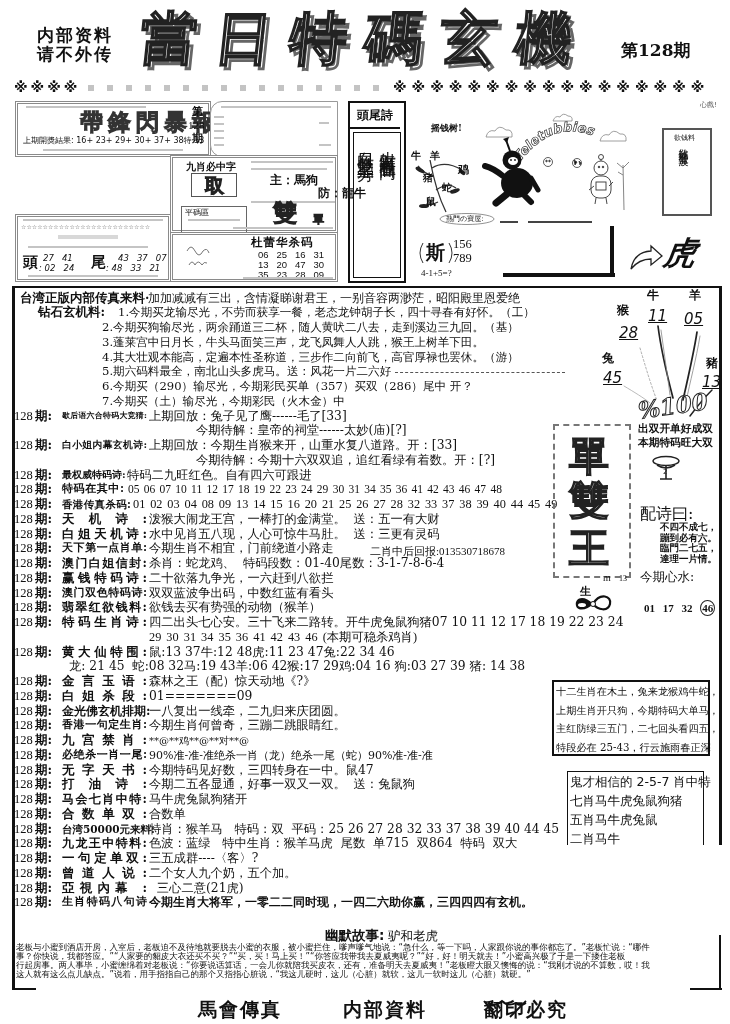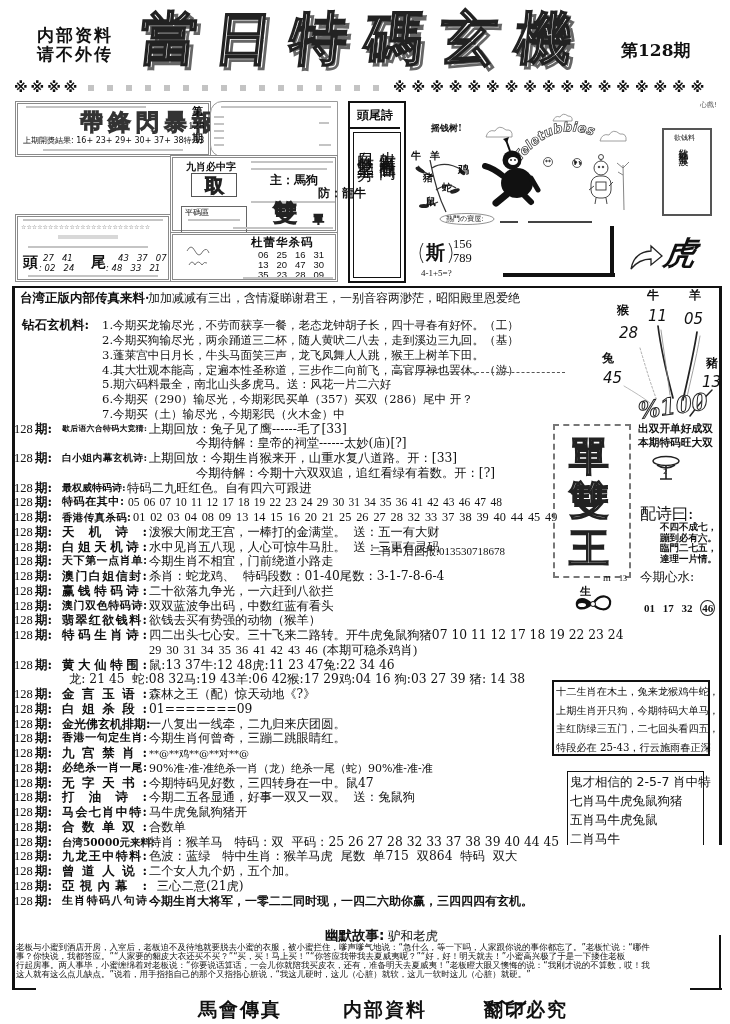--- a/index.html
+++ b/index.html
@@ -39,21 +39,21 @@
 .pu{display:inline-block;width:27px;font:bold 12.5px/14.76px "DejaVu Serif",serif;vertical-align:top;}
 .lbl{display:inline-block;width:85px;text-align:justify;text-align-last:justify;text-justify:inter-character;font-weight:bold;font-size:12.5px;line-height:14.76px;vertical-align:top;white-space:nowrap;overflow:visible;}
 .val{margin-left:2px;}
 .nums{font-family:"Liberation Serif",serif;word-spacing:2px;}
 .ilbl{display:inline-block;width:128px;font:bold 12.5px/14.76px "DejaVu Serif",serif;vertical-align:top;}
 .itext{font-size:12px;}
 .dlbl{display:inline-block;width:80px;font:bold 12.5px/14.76px "DejaVu Serif",serif;vertical-align:top;}
 .ditem{font-size:11.6px;}
 
 .fan-a{font:bold 12px/13px "DejaVu Serif",serif;}
-.fan-n{font:italic 15px/16px "DejaVu Sans",sans-serif;}
+.fan-n{font:italic 15px/16px "DejaVu Sans",sans-serif;text-decoration:underline;}
 .pct{left:638px;top:394px;font:italic bold 23px/24px "DejaVu Serif",serif;color:#fff;-webkit-text-stroke:1px #222;transform:rotate(-8deg);}
 .king-box{left:553px;top:424px;width:78px;height:154px;border:2px dashed #777;}
 .king-char{position:absolute;left:14px;font:bold 40px/44px "DejaVu Serif",serif;color:#fff;-webkit-text-stroke:1.2px #222;}
 .oe{font:bold 10.7px/14px "DejaVu Serif",serif;left:638px;}
 .ptitle{left:640px;top:505px;font:16px/18px "DejaVu Serif",serif;}
 .plines{left:660px;top:522px;font:bold 9.5px/10.6px "DejaVu Serif",serif;}
 .pick-title{left:640px;top:570px;font:12.5px/14px "DejaVu Serif",serif;}
 .picks{left:644px;top:600px;font:bold 11px/14px "Liberation Serif",serif;}
 .picks span{display:inline-block;margin-right:5px;}
 .circ{border:1px solid #222;border-radius:50%;padding:0 1px;}
@@ -249,21 +249,21 @@
 
 <div class="line" style="left:12px;top:286px;width:710px;height:2px;"></div>
 <div class="line" style="left:12px;top:286px;width:3px;height:704px;"></div>
 <div class="line" style="left:719px;top:286px;width:3px;height:559px;"></div>
 <div class="line" style="left:719px;top:935px;width:2px;height:55px;"></div>
 <div class="line" style="left:12px;top:988px;width:24px;height:2px;"></div>
 <div class="line" style="left:690px;top:988px;width:32px;height:2px;"></div>
 
 <div class="a rows">
   <div class="row" style="padding-left:20px;"><span class="ilbl">台湾正版内部传真来料·</span><span class="itext">加加减减有三出，含情凝睇谢君王，一别音容两渺茫，昭阳殿里恩爱绝</span></div>
-  <div class="row" style="padding-left:22px;margin-top:13px;"><span class="dlbl">钻石玄机料:</span><span class="ditem">1.今期买龙输尽光，不劳而获享一餐，老态龙钟胡子长，四十寻春有好怀。（工）</span></div>
+  <div class="row" style="padding-left:38px;"><span class="dlbl">钻石玄机料:</span><span class="ditem">1.今期买龙输尽光，不劳而获享一餐，老态龙钟胡子长，四十寻春有好怀。（工）</span></div>
   <div class="row" style="padding-left:102px;"><span class="ditem">2.今期买狗输尽光，两余踊道三二杯，随人黄吠二八去，走到溪边三九回。（基）</span></div>
   <div class="row" style="padding-left:102px;"><span class="ditem">3.蓬莱宫中日月长，牛头马面笑三声，龙飞凤舞人人跳，猴王上树羊下田。</span></div>
   <div class="row" style="padding-left:102px;"><span class="ditem">4.其大壮观本能高，定遍本性圣称道，三步作二向前飞，高官厚禄也罢休。（游）</span></div>
   <div class="row" style="padding-left:102px;"><span class="ditem">5.期六码料最全，南北山头多虎马。送：风花一片二六好</span></div>
   <div class="row" style="padding-left:102px;"><span class="ditem">6.今期买（290）输尽光，今期彩民买单（357）买双（286）尾中 开？</span></div>
   <div class="row" style="padding-left:102px;"><span class="ditem">7.今期买（土）输尽光，今期彩民（火木金）中</span></div>
 
   <div class="row"><span class="pn">128</span><span class="pu">期:</span><span class="lbl" style="font-size:7.9px;">歇后语六合特码大竞猜:</span><span class="val">上期回放：兔子见了鹰------毛了[33]</span></div>
   <div class="row" style="padding-left:196px;"><span>今期待解：皇帝的祠堂------太妙(庙)[?]</span></div>
   <div class="row"><span class="pn">128</span><span class="pu">期:</span><span class="lbl" style="font-size:9.8px;">白小姐内幕玄机诗:</span><span class="val">上期回放：今期生肖猴来开，山重水复八道路。开：[33]</span></div>
@@ -287,20 +287,21 @@
   <div class="row"><span class="pn">128</span><span class="pu">期:</span><span class="lbl" style="font-size:12px;">金光佛玄机排期:</span><span class="val">一八复出一线牵，二九归来庆团圆。</span></div>
   <div class="row"><span class="pn">128</span><span class="pu">期:</span><span class="lbl" style="font-size:11px;">香港一句定生肖:</span><span class="val">今期生肖何曾奇，三蹦二跳眼睛红。</span></div>
   <div class="row"><span class="pn">128</span><span class="pu">期:</span><span class="lbl">九宫禁肖:</span><span class="val" style="font-size:10px;">**@**鸡**@**对**@</span></div>
   <div class="row"><span class="pn">128</span><span class="pu">期:</span><span class="lbl" style="font-size:11px;">必绝杀一肖一尾:</span><span class="val" style="font-size:11px;">90%准-准-准绝杀一肖（龙）绝杀一尾（蛇）90%准-准-准</span></div>
   <div class="row"><span class="pn">128</span><span class="pu">期:</span><span class="lbl">无字天书:</span><span class="val">今期特码见好数，三四转身在一中。鼠47</span></div>
   <div class="row"><span class="pn">128</span><span class="pu">期:</span><span class="lbl">打油诗:</span><span class="val">今期二五各显通，好事一双又一双。  送：兔鼠狗</span></div>
   <div class="row"><span class="pn">128</span><span class="pu">期:</span><span class="lbl" style="font-size:12px;">马会七肖中特:</span><span class="val">马牛虎兔鼠狗猪开</span></div>
   <div class="row"><span class="pn">128</span><span class="pu">期:</span><span class="lbl">合数单双:</span><span class="val">合数单</span></div>
   <div class="row"><span class="pn">128</span><span class="pu">期:</span><span class="lbl" style="font-size:10.5px;">台湾50000元来料:</span><span class="val">特肖：猴羊马   特码：双  平码：25 26 27 28 32 33 37 38 39 40 44 45</span></div>
   <div class="row"><span class="pn">128</span><span class="pu">期:</span><span class="lbl" style="font-size:12px;">九龙王中特料:</span><span class="val">色波：蓝绿   特中生肖：猴羊马虎  尾数  单715  双864  特码  双大</span></div>
+  <div class="row"><span class="pn">128</span><span class="pu">期:</span><span class="lbl">一句定单双:</span><span class="val">三五成群----〈客〉?</span></div>
   <div class="row"><span class="pn">128</span><span class="pu">期:</span><span class="lbl">曾道人说:</span><span class="val">二个女人九个奶，五个加。</span></div>
   <div class="row"><span class="pn">128</span><span class="pu">期:</span><span class="lbl">亞視內幕 :</span><span class="val">  三心二意(21虎)</span></div>
   <div class="row"><span class="pn">128</span><span class="pu">期:</span><span class="lbl" style="font-size:11px;">生肖特码八句诗</span><span class="val" style="font-size:12px;font-weight:bold;">今期生肖大将军，一零二二同时现，一四二六助你赢，三四四四有玄机。</span></div>
 </div>
 
 <div class="a" style="left:370px;top:545px;font:11px/13px 'Liberation Serif',serif;">二肖中后回报:013530718678</div>
 <div class="a" style="left:395px;top:372px;width:170px;border-top:1px dashed #555;"></div>
 
 <svg class="a" style="left:595px;top:288px;" width="127" height="135" viewBox="595 288 127 135">
   <g fill="none" stroke-linecap="round">

